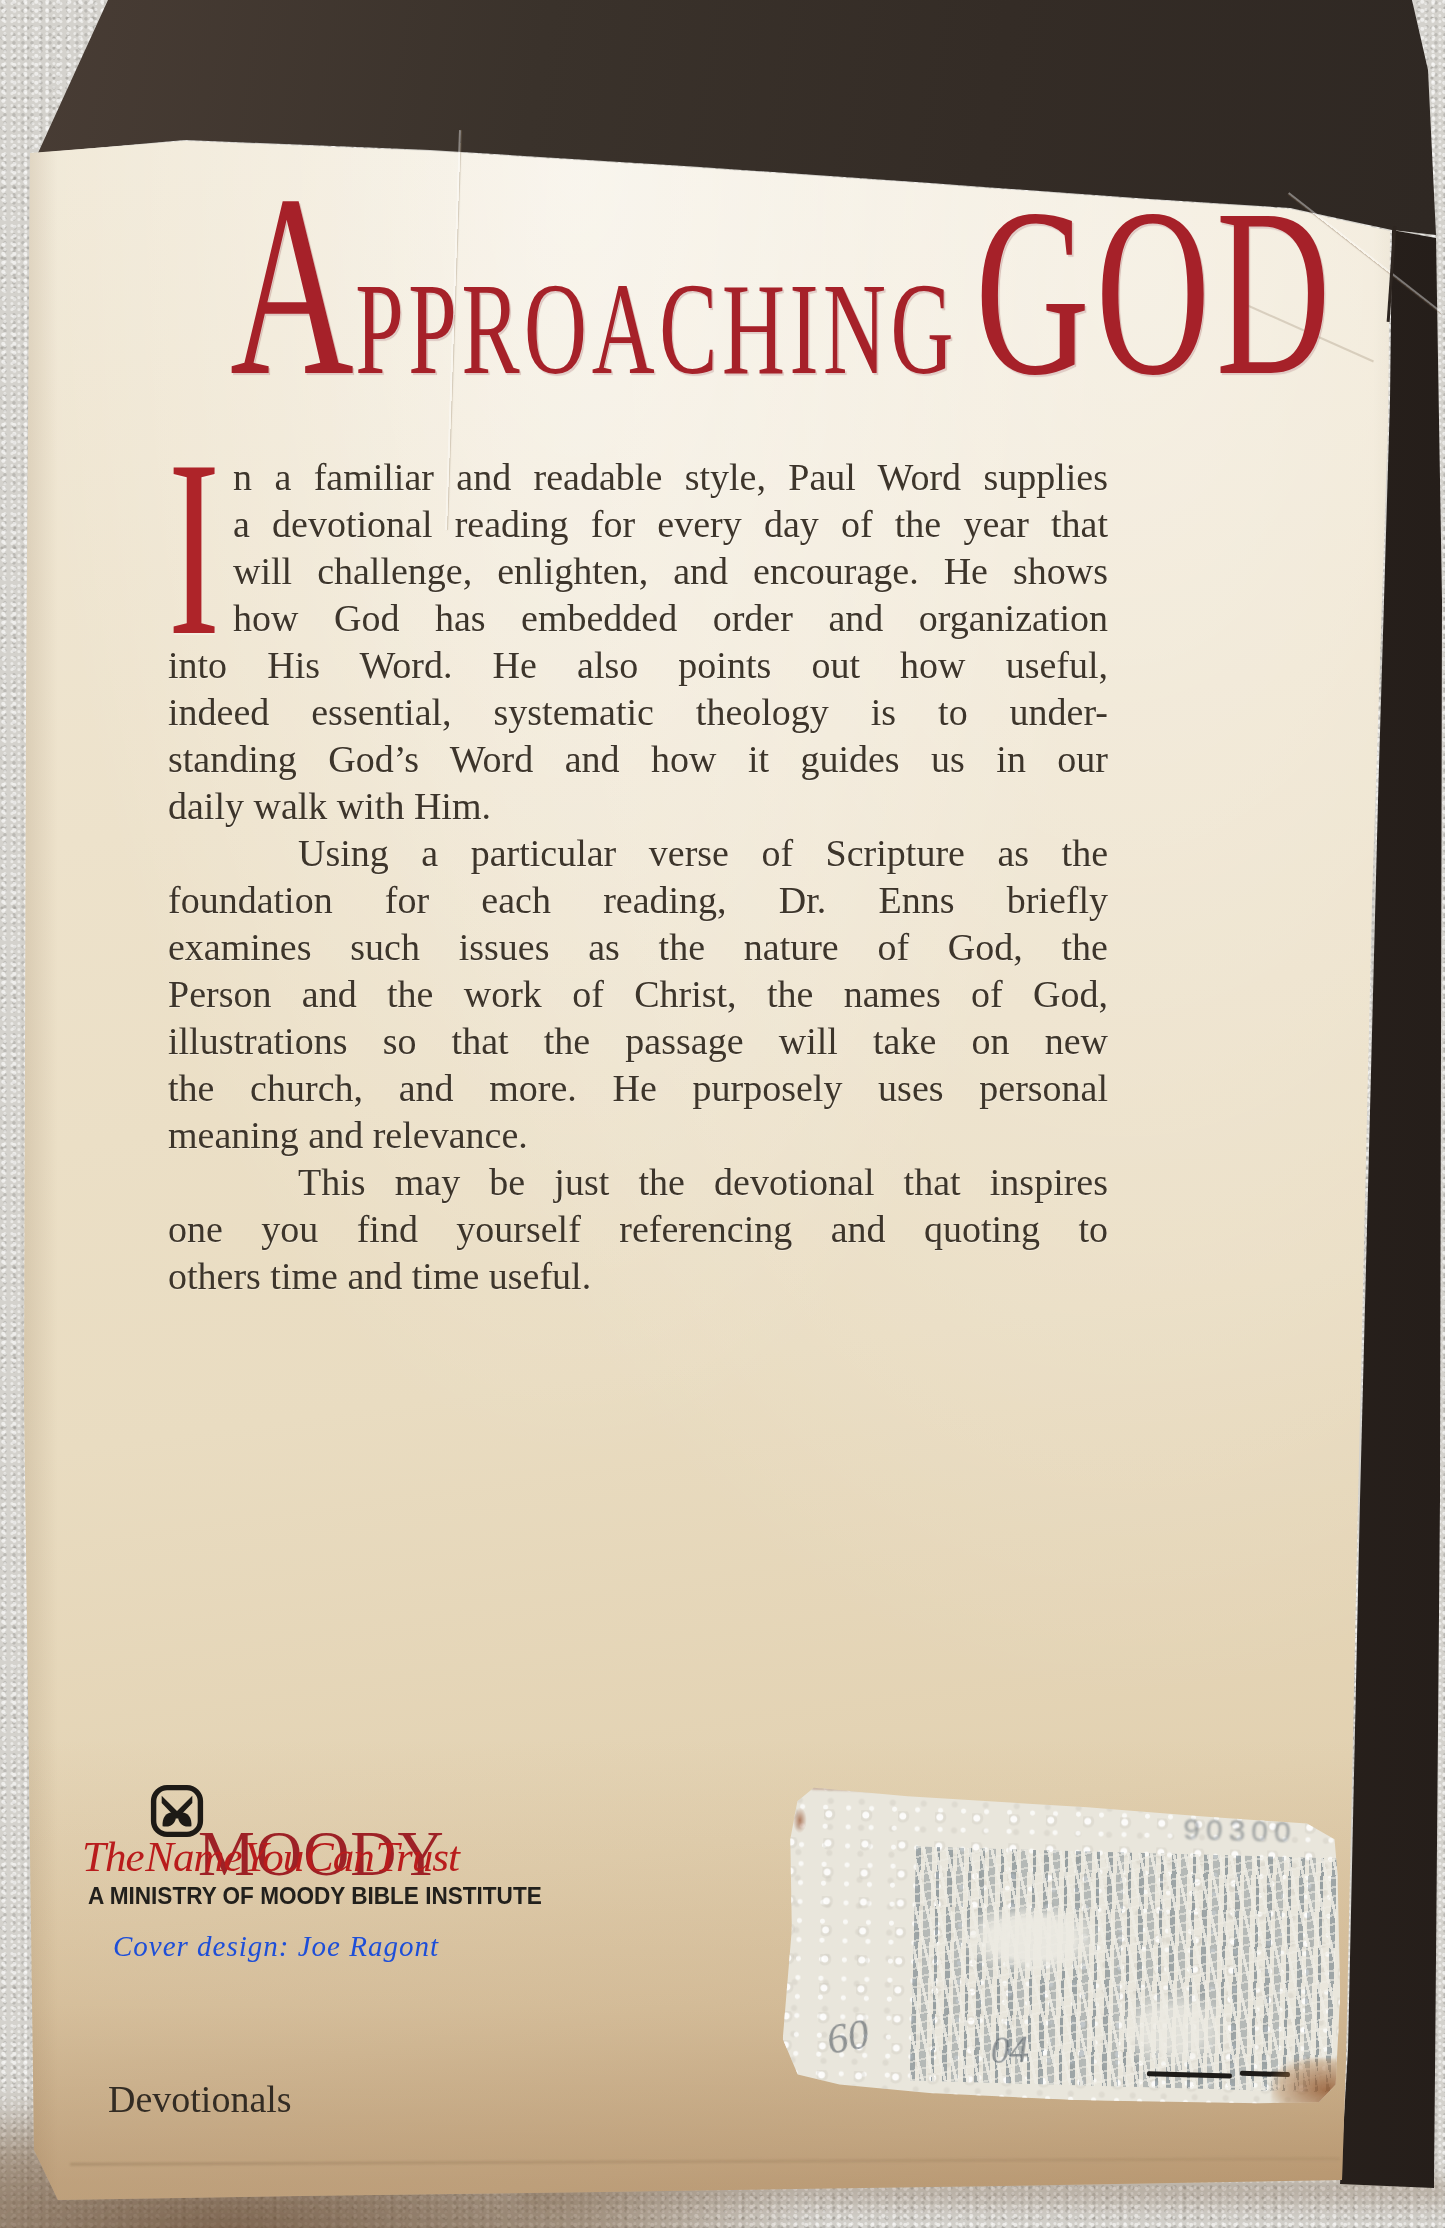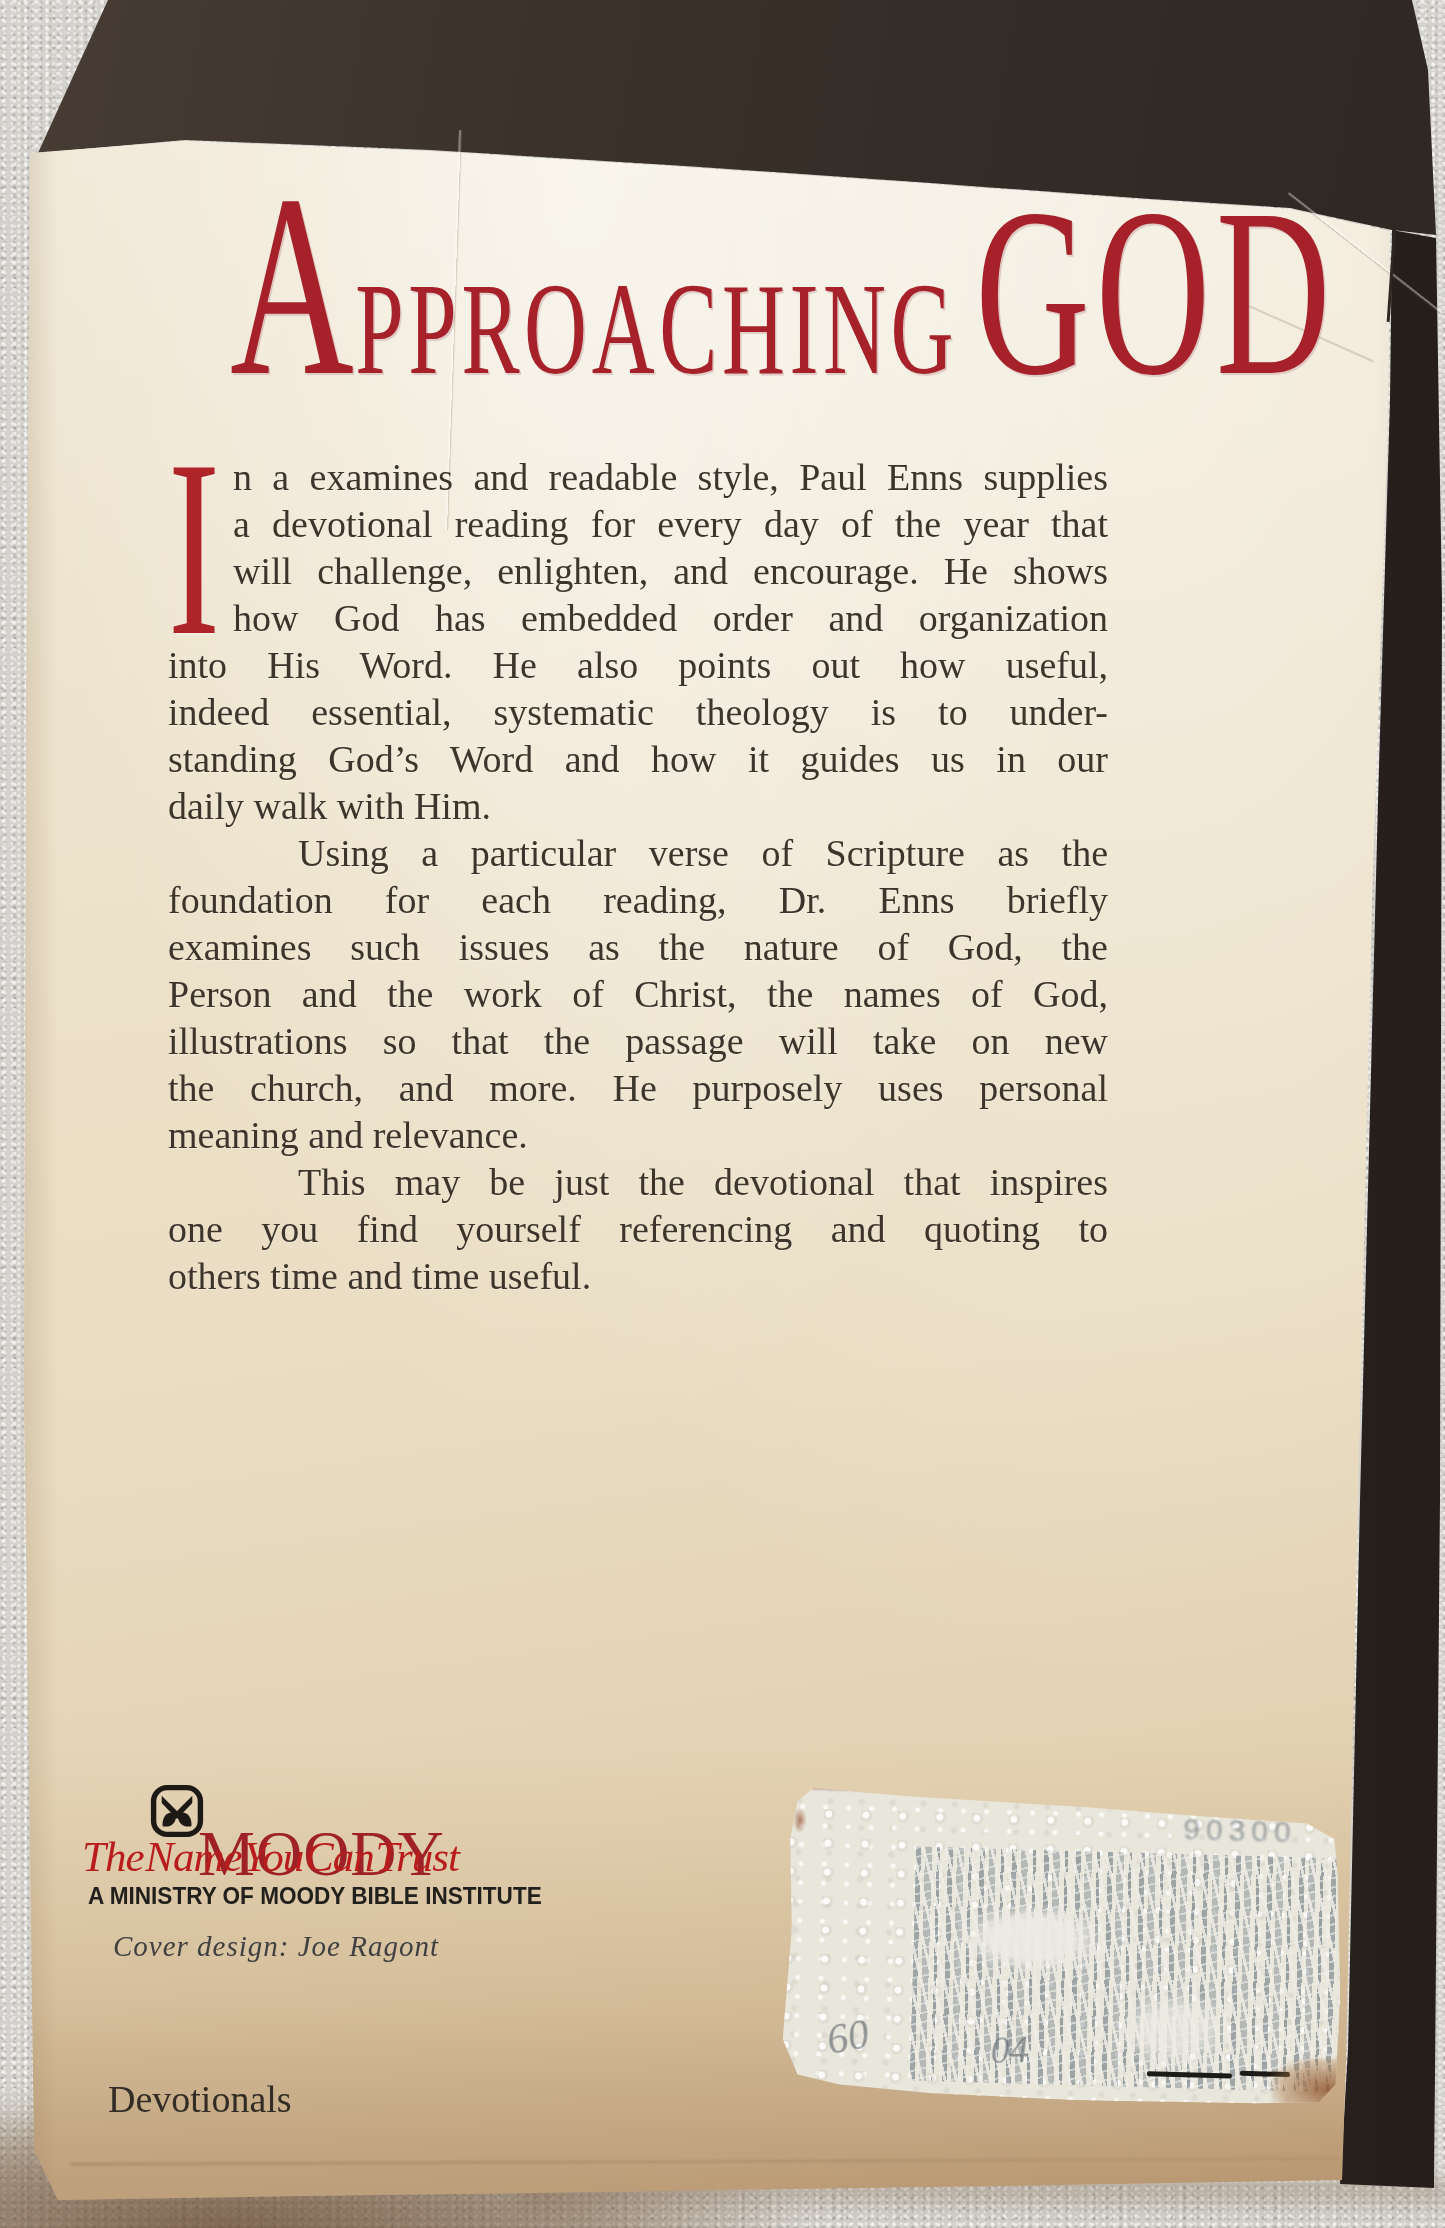--- a/index.html
+++ b/index.html
@@ -86,21 +86,21 @@
   .pub{position:absolute;left:82px;top:1770px;width:420px;height:160px;}
   .moody-icon{position:absolute;left:68px;top:14px;width:54px;height:54px;}
   .moody-name{position:absolute;left:116px;top:8px;font-size:64px;line-height:64px;
     color:#9d2126;letter-spacing:1px;margin-top:44px;}
   .tagline{position:absolute;left:0;top:64px;font-size:43px;line-height:46px;
     font-style:italic;color:#b91c1c;word-spacing:-8px;letter-spacing:-1px;white-space:nowrap;}
   .ministry{position:absolute;left:6px;top:112px;font-family:"Liberation Sans",sans-serif;
     font-weight:bold;font-size:24px;color:#22201c;transform:scaleX(.94);transform-origin:left top;
     white-space:nowrap;}
   .credit{position:absolute;left:113px;top:1930px;font-style:italic;font-size:29px;
-    color:#404040;letter-spacing:1px;}
+    color:#1d4ed8;letter-spacing:1px;}
   .category{position:absolute;left:108px;top:2077px;font-size:38px;color:#332c24;text-align:right;}
 
   
   .sticker{position:absolute;left:788px;top:1779px;width:566px;height:314px;
     transform:rotate(1.6deg);transform-origin:left top;
     background-color:#e9e6dc;
     background-image:
       radial-gradient(circle at 13% 17%, rgba(255,255,255,.85) 0 3px, rgba(198,194,184,.28) 4px 6px, transparent 7px),
       radial-gradient(circle at 67% 43%, rgba(255,255,255,.75) 0 2px, transparent 3px),
       radial-gradient(circle at 40% 80%, rgba(205,201,191,.4) 0 2px, transparent 4px);
@@ -152,21 +152,21 @@
   <div class="crease c2"></div>
   <div class="crease c3"></div>
   <div class="tear-slit"></div>
   <div class="bottom-crease"></div>
 
   <h1 class="title"><span class="t-big">A</span><span class="t-small">PPROACHING</span><span class="t-big2">GOD</span></h1>
 
   <div class="dropcap">I</div>
   <div class="blurb">
       <div class="para">
-        <div class="line dc-indent">n a examines and readable style, Paul Enns supplies</div>
+        <div class="line dc-indent">n a familiar and readable style, Paul Word supplies</div>
         <div class="line dc-indent">a devotional reading for every day of the year that</div>
         <div class="line dc-indent">will challenge, enlighten, and encourage. He shows</div>
         <div class="line dc-indent">how God has embedded order and organization</div>
         <div class="line">into His Word. He also points out how useful,</div>
         <div class="line">indeed essential, systematic theology is to under-</div>
         <div class="line">standing God’s Word and how it guides us in our</div>
         <div class="line last">daily walk with Him.</div>
       </div>
       <div class="para">
         <div class="line fl-indent">Using a particular verse of Scripture as the</div>

